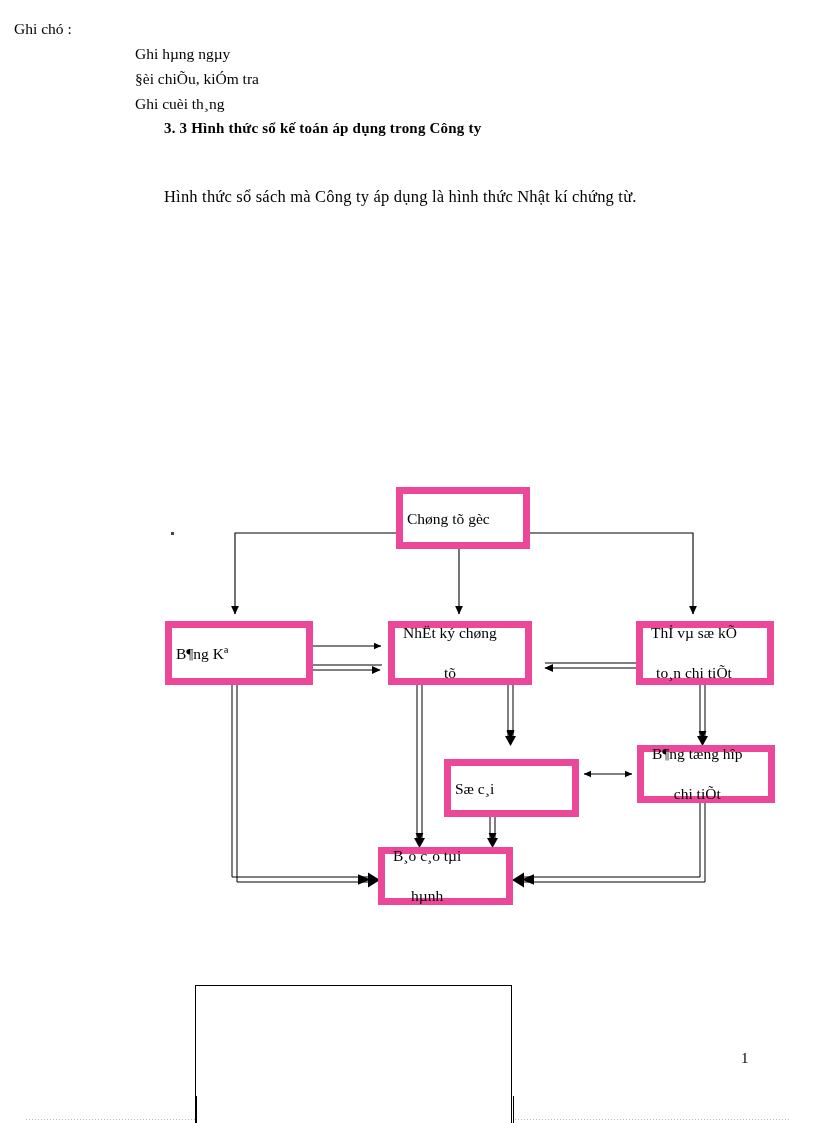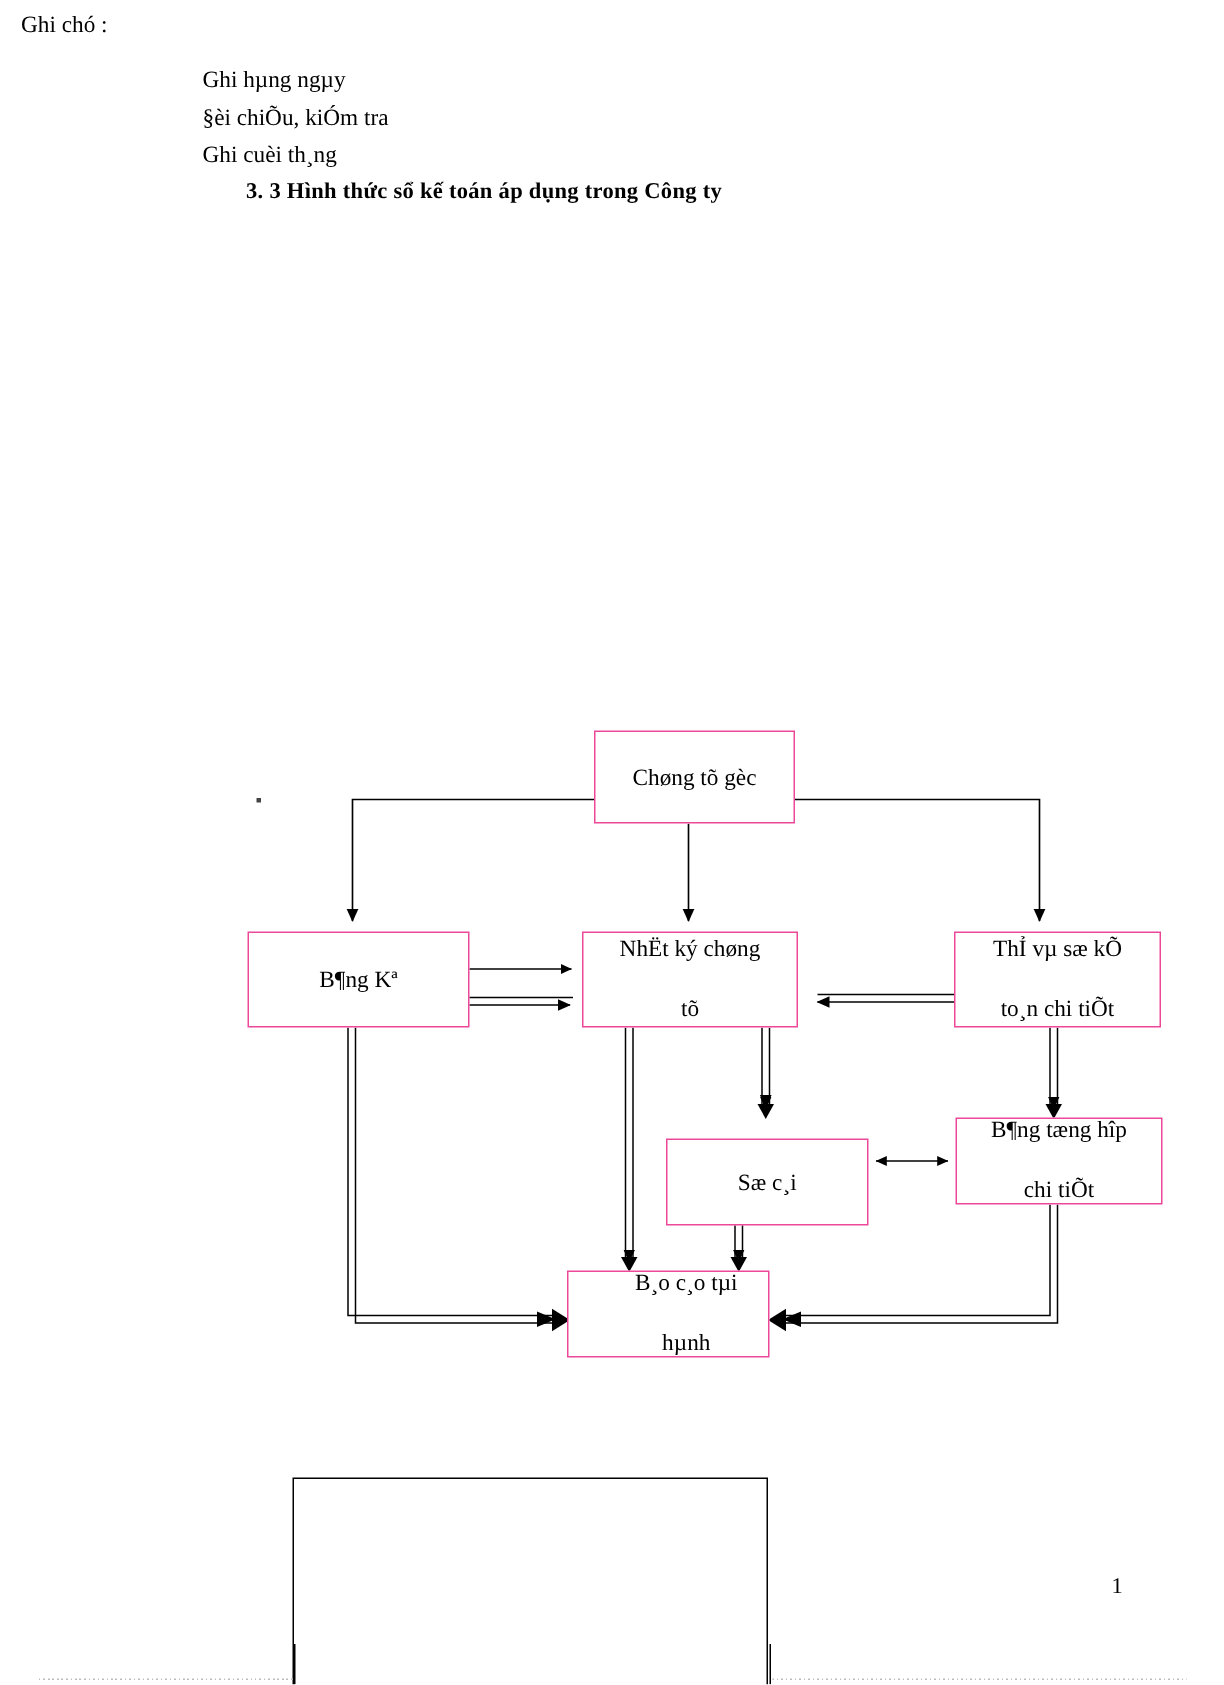--- a/index.html
+++ b/index.html
@@ -52,62 +52,62 @@
     position: absolute;
     left: 0;
     top: 0;
     width: 816px;
     height: 1123px;
     pointer-events: none;
   }
 
   .node {
     position: absolute;
-    border: 1px solid #ec4899;
+    border: 7px solid #ec4899;
     background: #ffffff;
     box-sizing: border-box;
     display: flex;
     align-items: center;
-    justify-content: center;
+    justify-content: flex-start;
     text-align: center;
     font-family: "Liberation Serif", "DejaVu Serif", serif;
     font-size: 15.5px;
     line-height: 21px;
     color: #000;
   }
   .node span { display: block; padding: 0 4px; }
 
   #node-chungtu  { left: 396px; top: 487px; width: 134px; height: 62px; }
   #node-bangke   { left: 165px; top: 621px; width: 148px; height: 64px; }
   #node-nhatky   { left: 388px; top: 621px; width: 144px; height: 64px; }
   #node-thevu    { left: 636px; top: 621px; width: 138px; height: 64px; }
   #node-socai    { left: 444px; top: 759px; width: 135px; height: 58px; }
   #node-bangtong { left: 637px; top: 745px; width: 138px; height: 58px; }
-  #node-baocao   { left: 378px; top: 847px; width: 135px; height: 58px; padding-left: 24px; }
+  #node-baocao   { left: 378px; top: 847px; width: 135px; height: 58px; }
 
   #node-baocao span,
   #node-nhatky span,
   #node-thevu span,
   #node-bangtong span { line-height: 20px; }
 
   
   #legend-box {
     position: absolute;
     left: 195px;
     top: 985px;
     width: 317px;
     height: 150px;
     border: 1px solid #000;
     background: #fff;
     box-sizing: border-box;
   }
   #legend-title {
     position: absolute;
     left: 14px;
-    top: 8px;
+    top: 20px;
     font-size: 15.5px;
     white-space: nowrap;
   }
   .legend-label {
     position: absolute;
     left: 135px;
     font-size: 15.5px;
     white-space: nowrap;
     margin-top: 11px;
   }
@@ -155,20 +155,21 @@
 <div id="page">
 
   <div class="text-col">
 
     <div class="sp-before-heading"></div>
 
     <h3 class="heading">3. 3 Hình thức sổ kế toán áp dụng trong Công ty</h3>
 
     <div class="sp-after-heading"></div>
 
+    <p class="para">Hình thức sổ sách mà Công ty áp dụng là hình thức Nhật kí chứng từ.</p>
   </div>
 
   <svg id="diagram" viewBox="0 0 816 1123">
     <defs>
       <marker id="ah" markerWidth="9" markerHeight="9" refX="8" refY="4.5" orient="auto" markerUnits="userSpaceOnUse">
         <path d="M0,0.6 L8.6,4.5 L0,8.4 z" fill="#000"></path>
       </marker>
       <marker id="ah-small" markerWidth="8" markerHeight="8" refX="7.2" refY="4" orient="auto" markerUnits="userSpaceOnUse">
         <path d="M0,0.6 L7.4,4 L0,7.4 z" fill="#000"></path>
       </marker>

